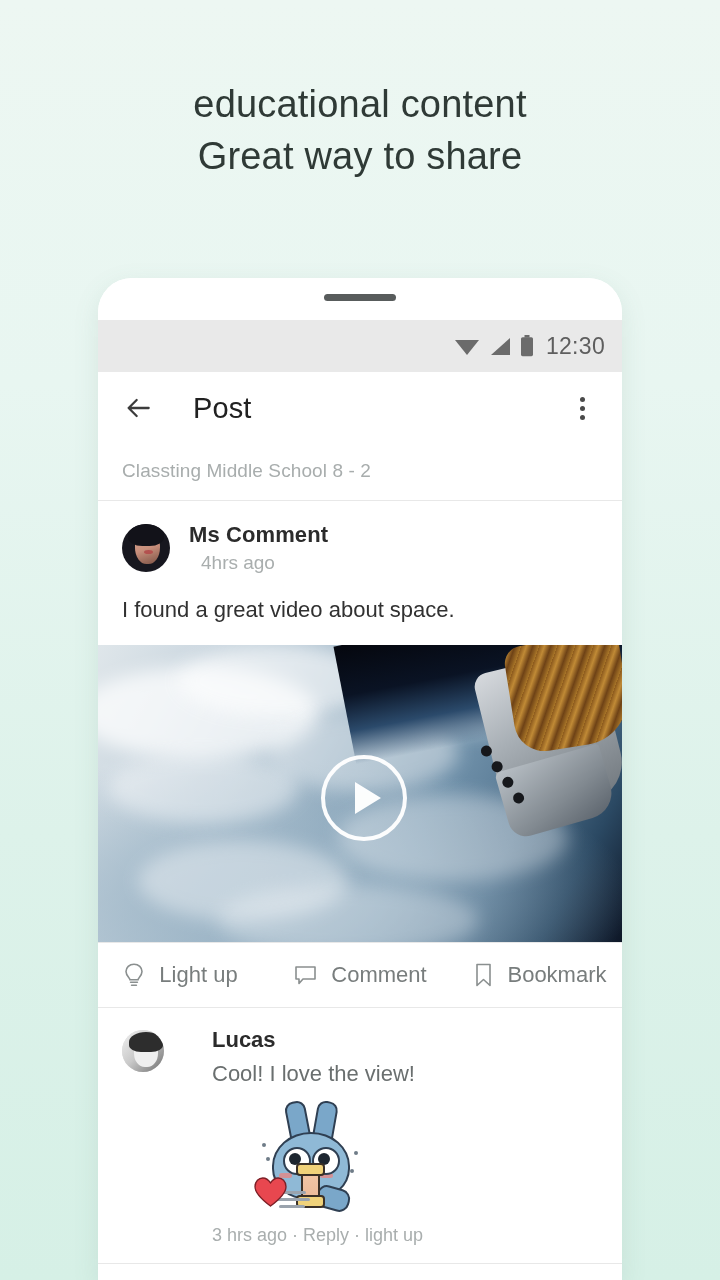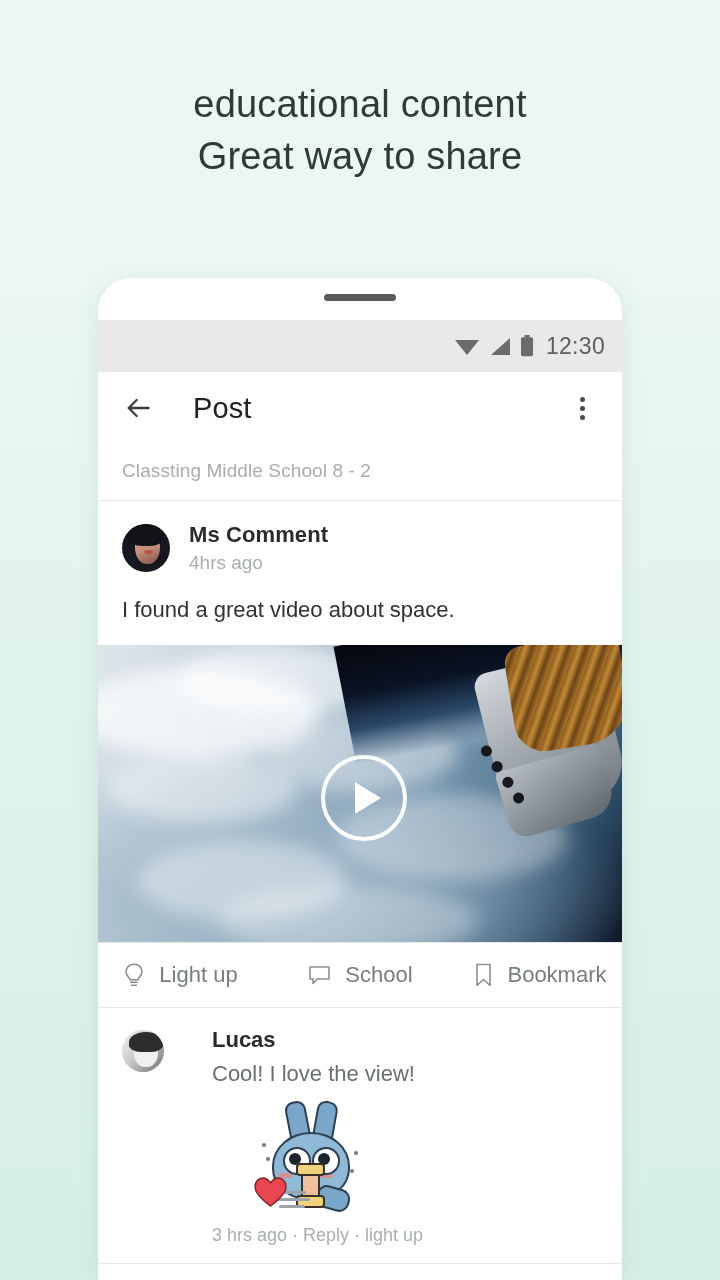--- a/index.html
+++ b/index.html
@@ -190,20 +190,21 @@
   .author-name {
     font-size: 22px;
     font-weight: bold;
     color: #2b2b2b;
     letter-spacing: 0.1px;
   }
   .author-time {
     font-size: 19px;
     color: #a9aeae;
     margin-top: 4px;
+    margin-left: 12px;
   }
   .post-body {
     padding: 21px 24px 20px 24px;
     font-size: 22px;
     color: #313131;
     line-height: 30px;
   }
 
   
   .video {
@@ -550,21 +551,21 @@
       <svg width="24" height="26" viewBox="0 0 24 26">
         <path d="M12 2.2 C7.3 2.2 4 5.6 4 9.6 c0 2.9 1.7 4.7 2.9 6.1 0.7 0.8 1.1 1.3 1.1 2.1 h8 c0-0.8 0.4-1.3 1.1-2.1 C18.3 14.3 20 12.5 20 9.6 20 5.6 16.7 2.2 12 2.2 Z" fill="none" stroke="#8a8f8f" stroke-width="1.6"></path>
         <path d="M8.6 20.2 h6.8 M9.6 23.2 h4.8" fill="none" stroke="#8a8f8f" stroke-width="1.6" stroke-linecap="round"></path>
       </svg>
       <span>Light up</span>
     </div>
     <div class="action">
       <svg width="25" height="25" viewBox="0 0 25 25">
         <path d="M3 4 h19 v12 h-12 l-4 4.5 V16 H3 Z" fill="none" stroke="#8a8f8f" stroke-width="1.6" stroke-linejoin="round"></path>
       </svg>
-      <span>School</span>
+      <span>Comment</span>
     </div>
     <div class="action">
       <svg width="21" height="26" viewBox="0 0 21 26">
         <path d="M4 2.5 h13 v21 l-6.5 -6 l-6.5 6 Z" fill="none" stroke="#8a8f8f" stroke-width="1.6" stroke-linejoin="round"></path>
       </svg>
       <span>Bookmark</span>
     </div>
   </div>
 
   <div class="divider-full"></div>

